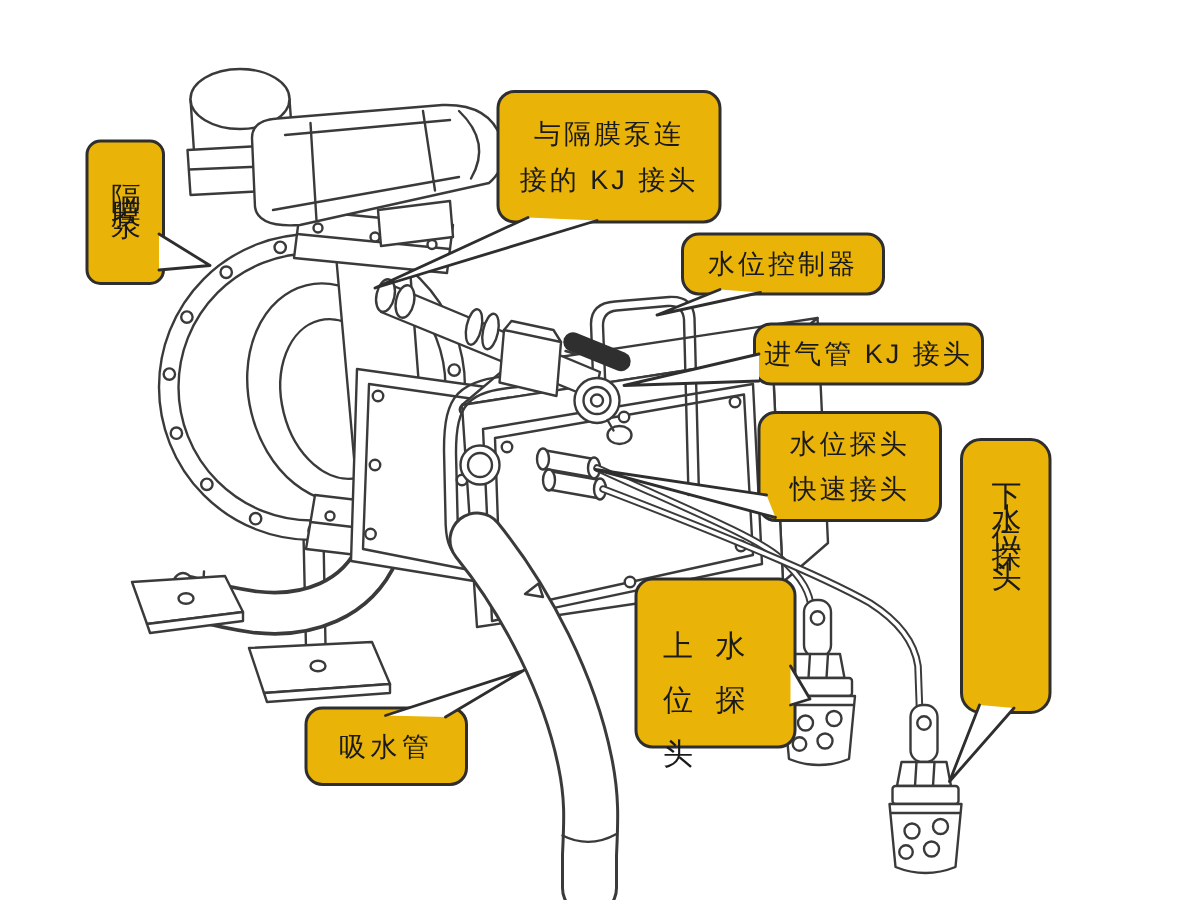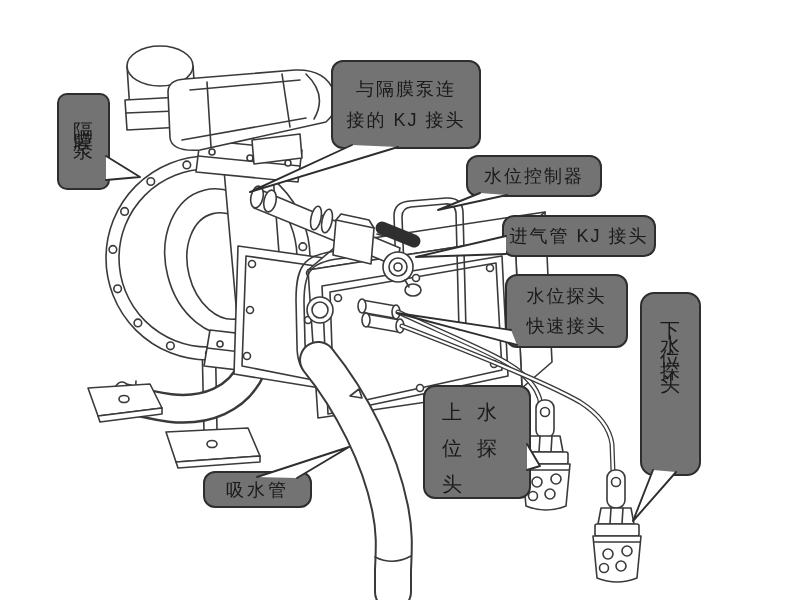--- a/index.html
+++ b/index.html
@@ -3,41 +3,41 @@
 <meta charset="utf-8">
 <style>
   html,body{margin:0;padding:0;background:#ffffff;}
   #stage{
     position:relative;width:800px;height:600px;background:#ffffff;overflow:hidden;
     font-family:"Liberation Sans","DejaVu Sans",sans-serif;color:#1a1a1a;
   }
   #drawing,#tails{position:absolute;left:0;top:0;}
   #drawing{z-index:1;}
   .bubble{
-    position:absolute;z-index:3;background:#737373;border:2.3px solid #2e2e2e;
+    position:absolute;z-index:3;background:#eab308;border:2.3px solid #2e2e2e;
     border-radius:12px;display:flex;align-items:center;justify-content:center;
     box-sizing:border-box;font-size:18px;letter-spacing:2px;line-height:30px;
     white-space:pre-line;text-align:center;
   }
   .bubble.vtext{
     writing-mode:vertical-rl;text-orientation:upright;white-space:normal;
     font-size:20px;letter-spacing:10px;justify-content:flex-start;padding-top:12px;
   }
   #lbl-diaphragm-pump{left:57px;top:93px;width:53px;height:97px;border-radius:10px;letter-spacing:9px;}
   #lbl-kj-joint-pump{left:331px;top:60px;width:150px;height:89px;line-height:31px;}
-  #lbl-water-level-controller{left:466px;top:155px;width:136px;height:42px;}
+  #lbl-water-level-controller{left:454px;top:155px;width:136px;height:42px;}
   #lbl-air-inlet-kj-joint{left:502px;top:215px;width:154px;height:42px;}
   #lbl-probe-quick-connector{left:505px;top:274px;width:123px;height:74px;}
   #lbl-lower-probe{left:640px;top:292px;width:61px;height:184px;border-radius:14px;letter-spacing:13px;}
   #lbl-upper-probe{
     left:423px;top:385px;width:108px;height:114px;
     display:block;font-size:20px;letter-spacing:15px;line-height:36px;
-    padding:7px 0 0 17px;word-break:break-all;white-space:normal;text-align:left;
-  }
-  #lbl-suction-pipe{left:203px;top:471px;width:109px;height:37px;letter-spacing:3px;}
+    padding:26px 0 0 17px;word-break:break-all;white-space:normal;text-align:left;
+  }
+  #lbl-suction-pipe{left:203px;top:471px;width:109px;height:53px;letter-spacing:3px;}
   #tails{z-index:5;pointer-events:none;}
 </style>
 </head>
 <body>
 
 <div id="stage">
 
   <svg id="drawing" width="800" height="600" viewBox="0 0 800 600">
     <g stroke="#3a3a3a" stroke-width="1.6" fill="none" stroke-linejoin="round" stroke-linecap="round">
 

